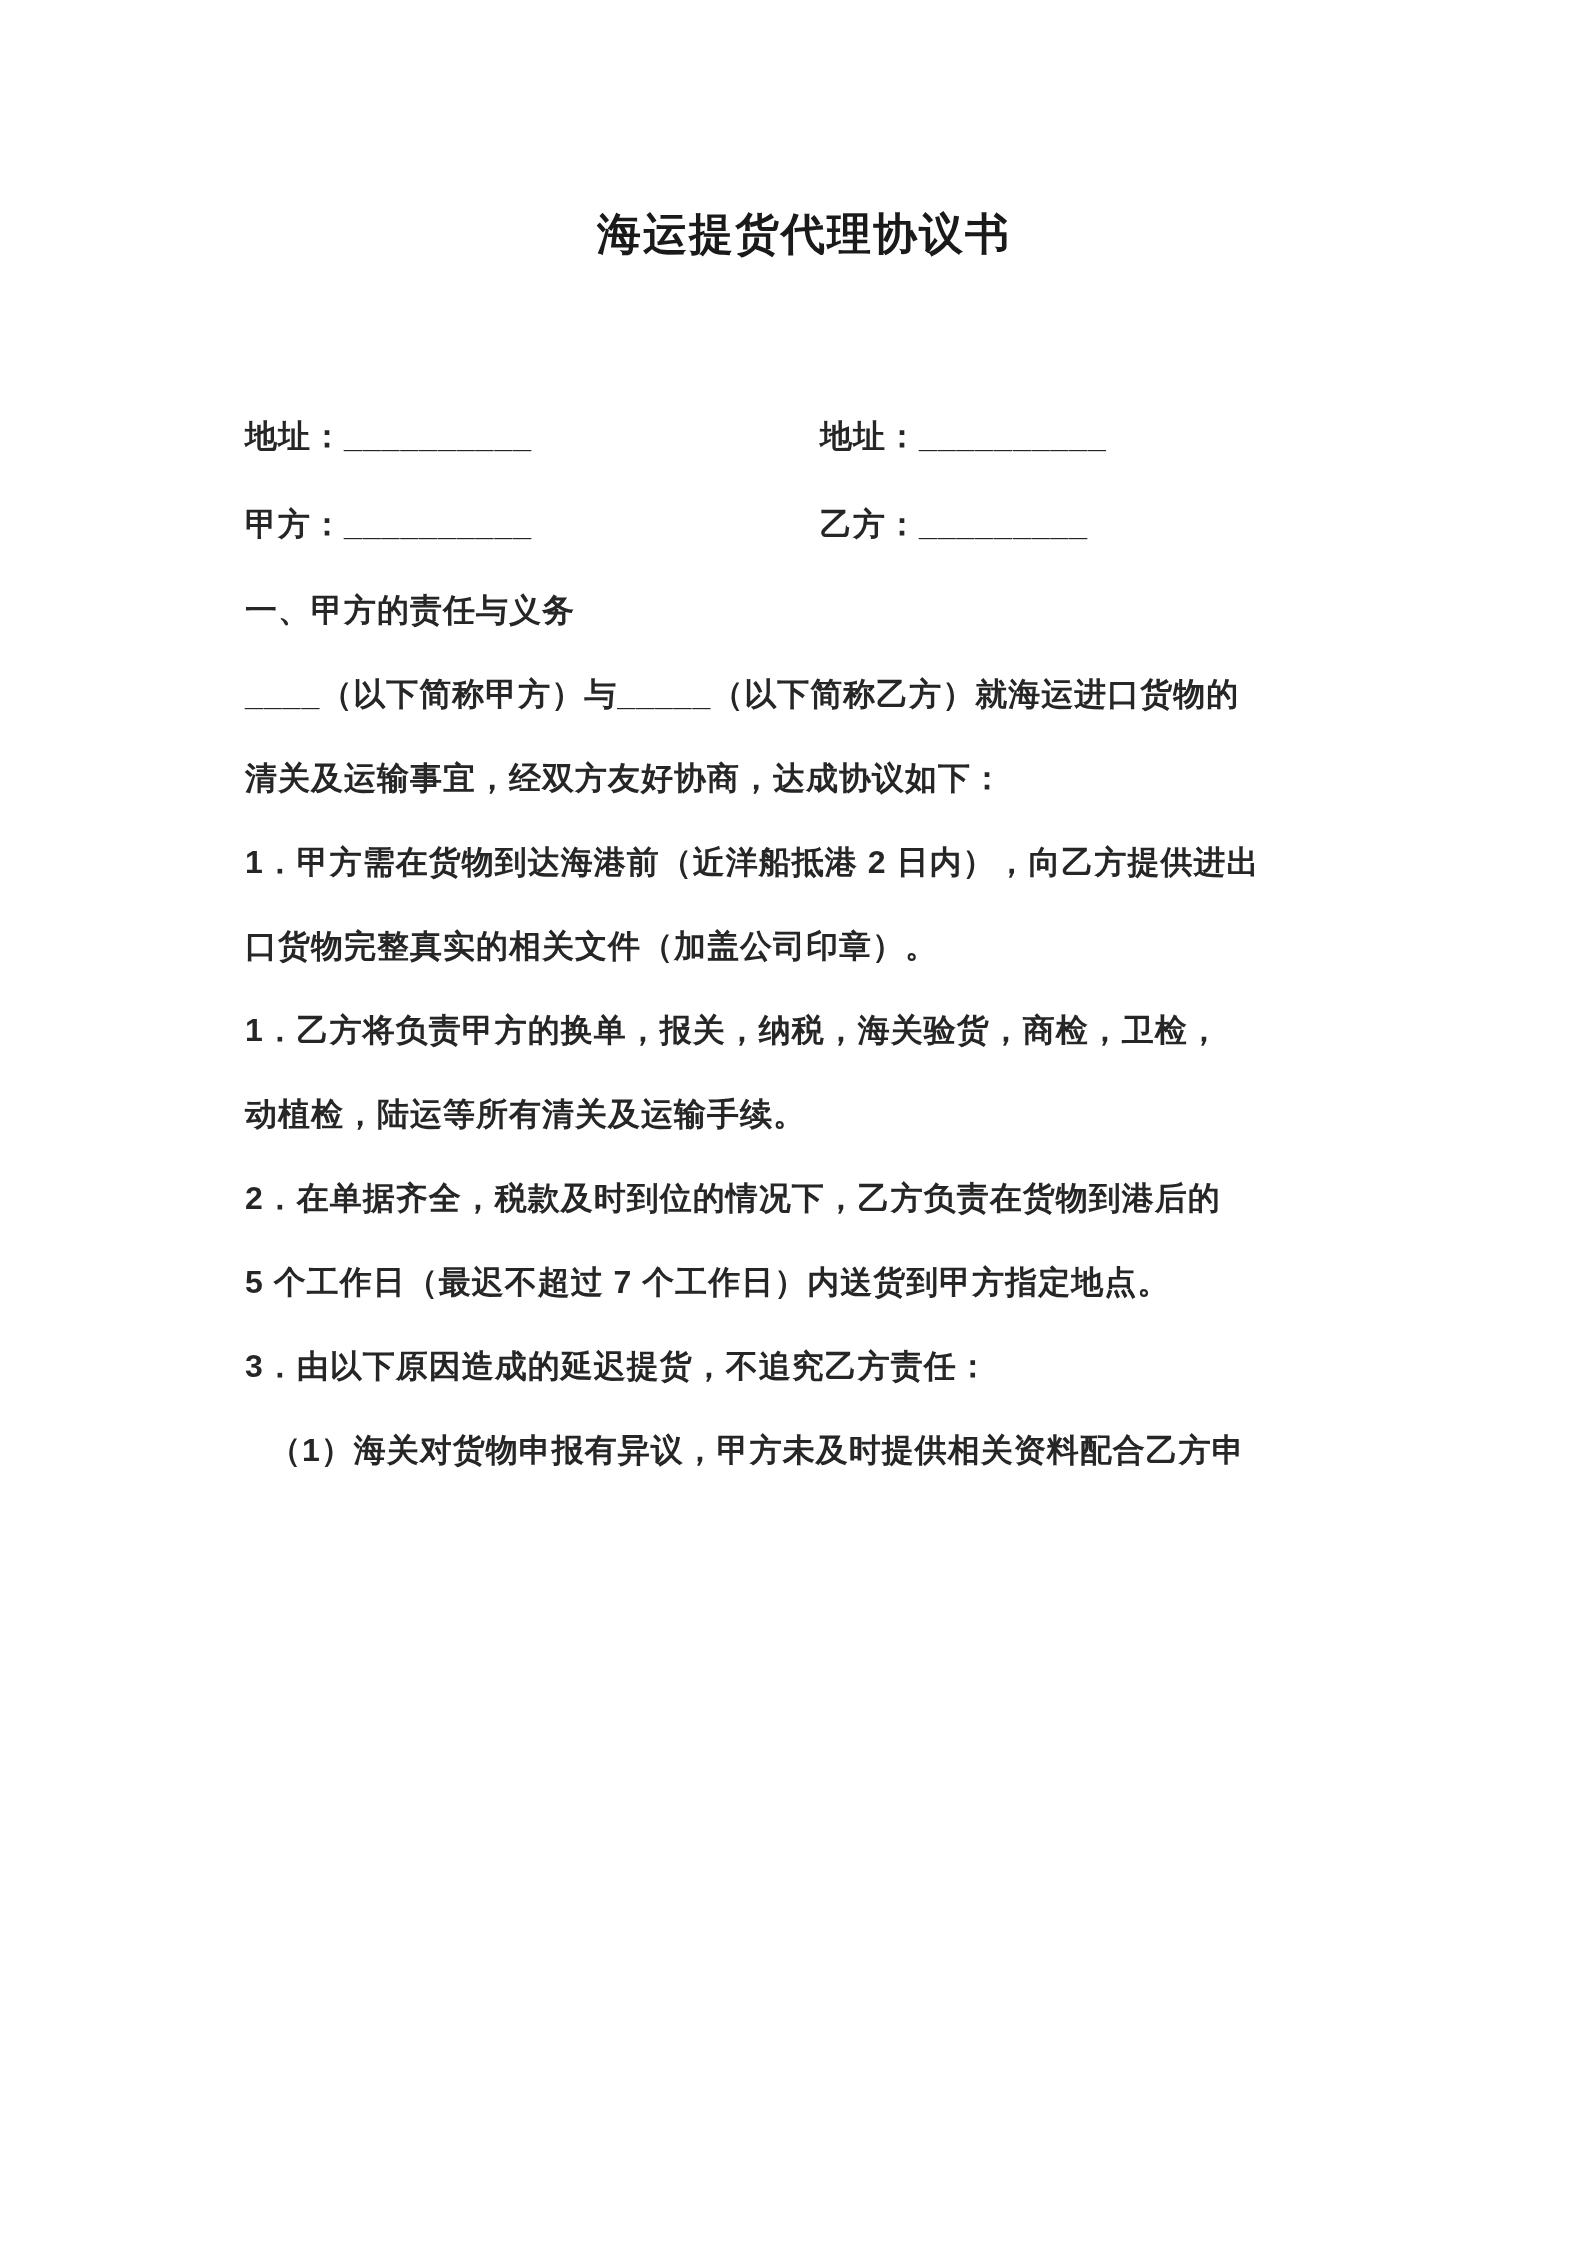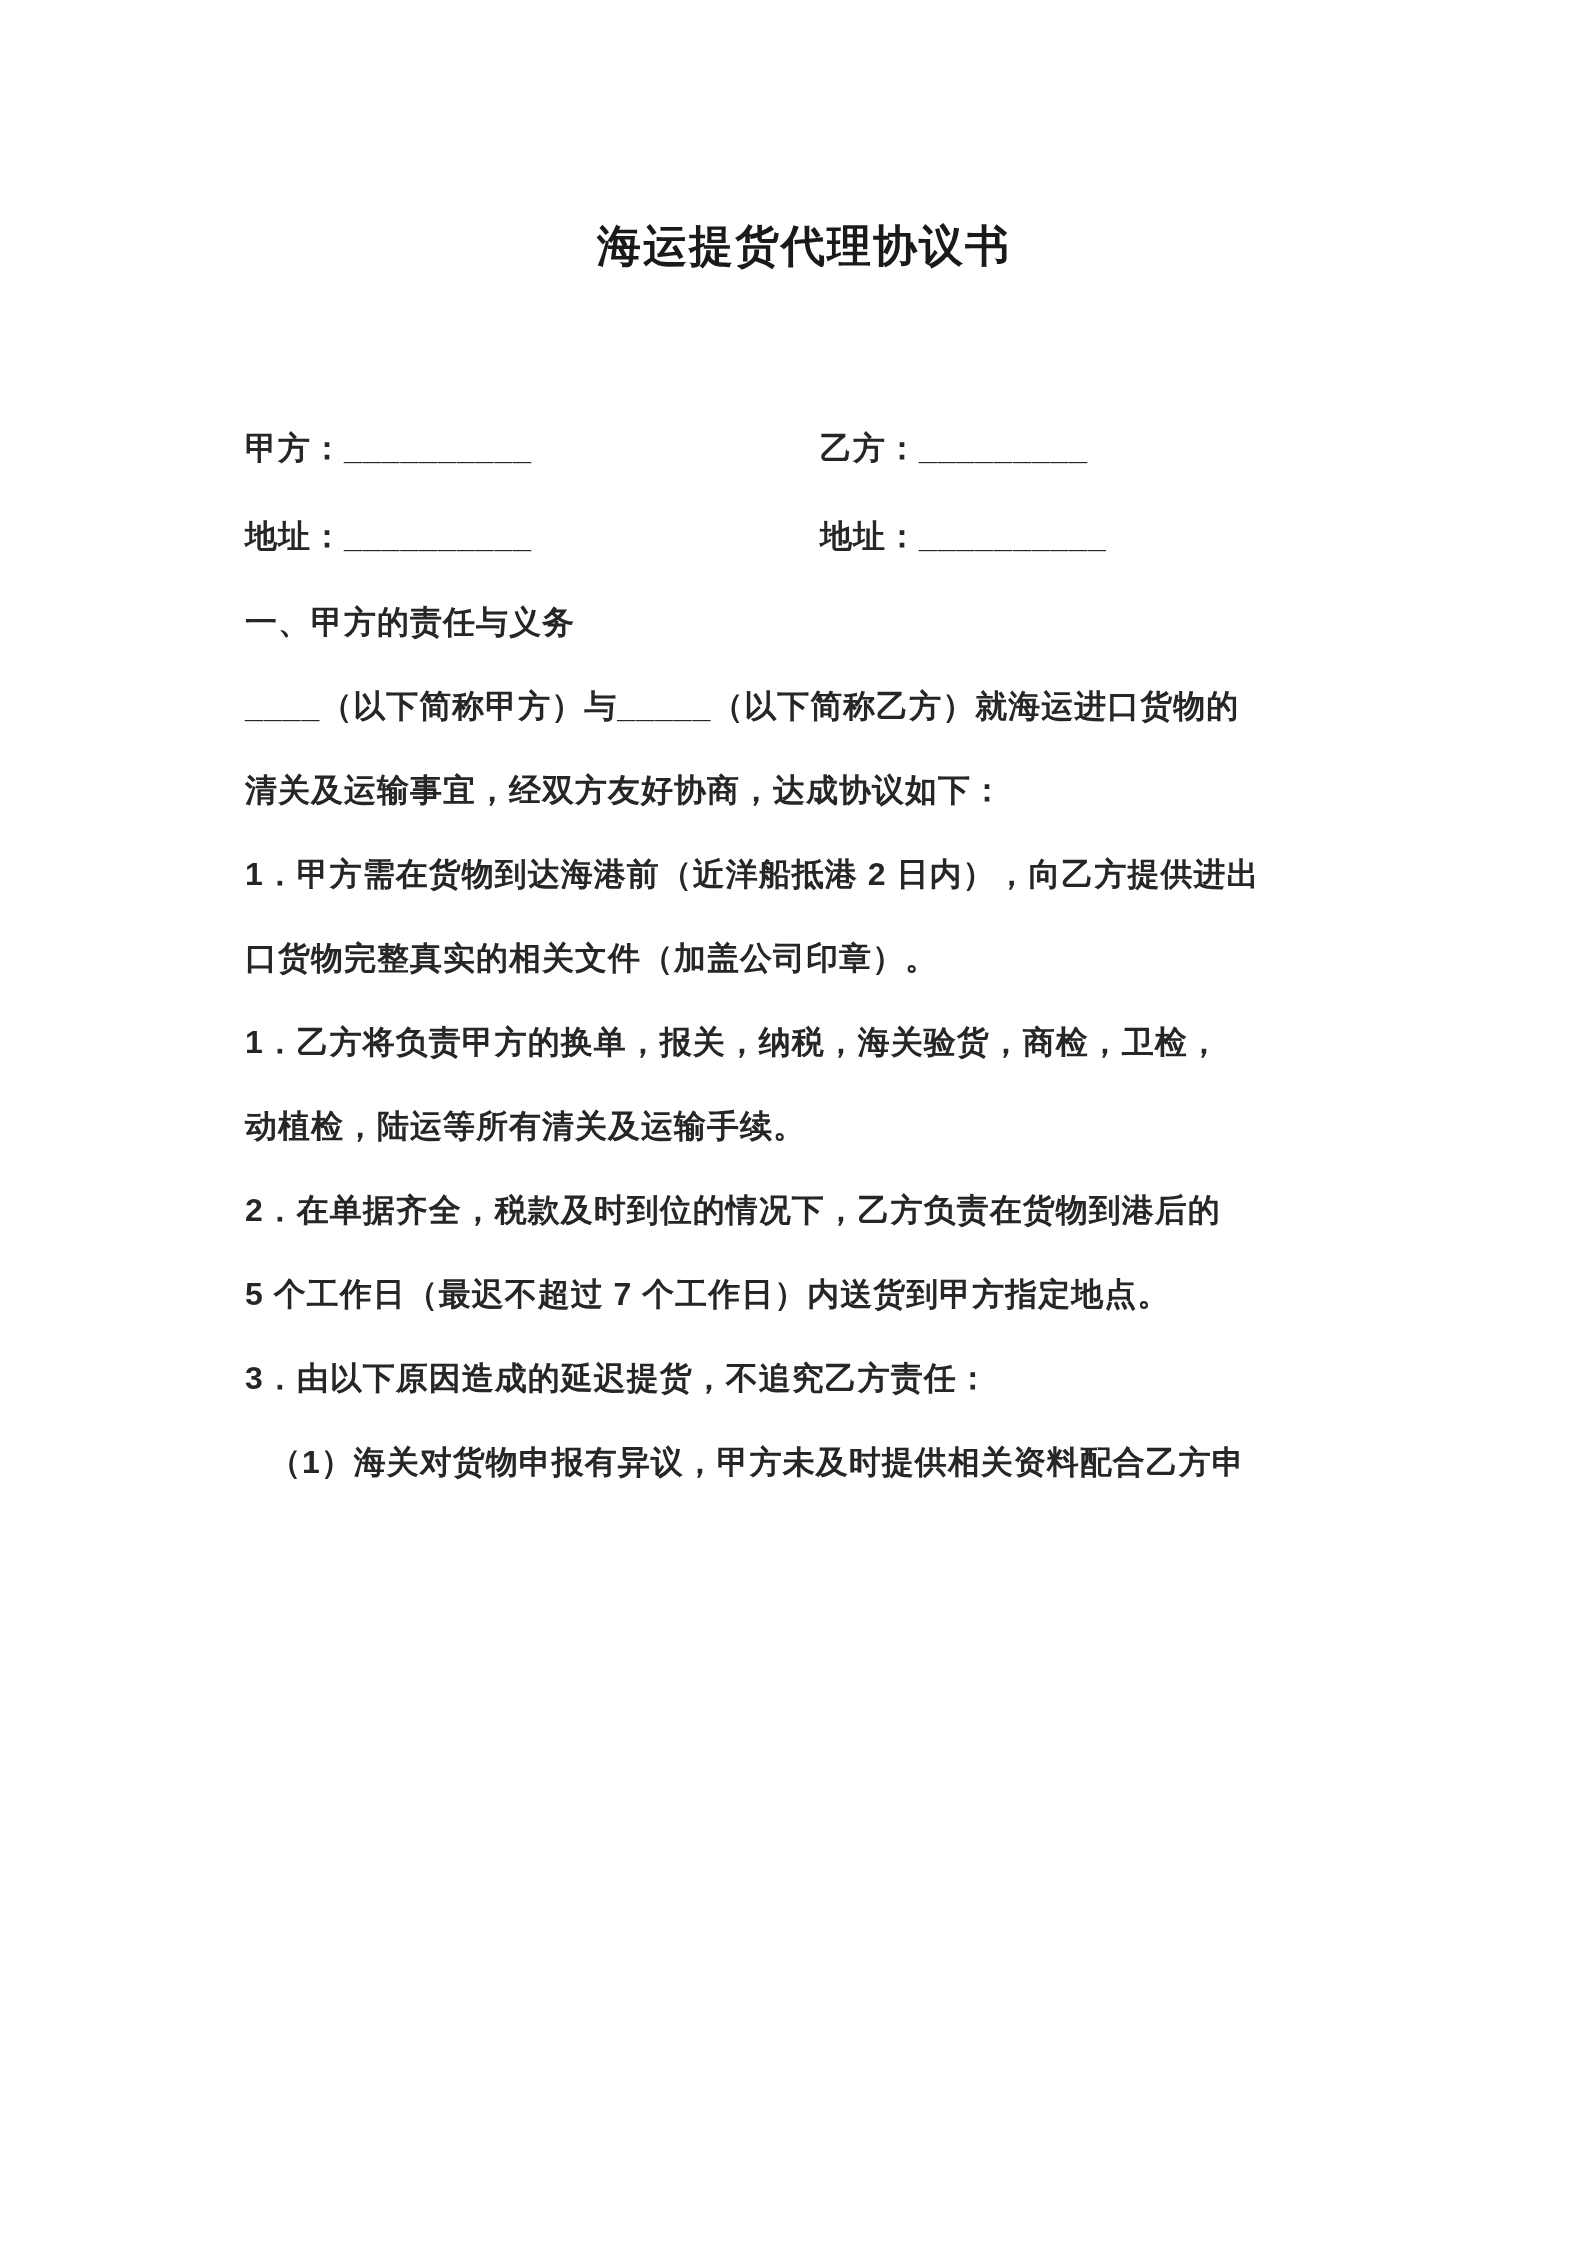--- a/index.html
+++ b/index.html
@@ -14,21 +14,21 @@
     margin: 0 auto;
     background: #ffffff;
     font-family: "Liberation Sans", "DejaVu Sans", sans-serif;
     font-weight: 700;
     color: #262626;
     overflow: hidden;
   }
   .content {
     position: absolute;
     left: 245px;
-    top: 216px;
+    top: 204px;
     width: 1118px;
   }
   .doc-title {
     font-size: 44px;
     line-height: 60px;
     text-align: center;
     letter-spacing: 2px;
     color: #1a1a1a;
     margin: 0 0 128px 0;
   }
@@ -60,26 +60,26 @@
 </head>
 <body>
 
 <div class="page">
   <div class="content">
 
     <h1 class="doc-title">海运提货代理协议书</h1>
 
     <div class="fields">
       <div class="field-row">
+        <span class="field-left">地址：__________</span>
+        <span class="field-right">地址：__________</span>
+      </div>
+      <div class="field-row">
         <span class="field-left">甲方：__________</span>
         <span class="field-right">乙方：_________</span>
-      </div>
-      <div class="field-row">
-        <span class="field-left">地址：__________</span>
-        <span class="field-right">地址：__________</span>
       </div>
     </div>
 
     <div class="paragraphs">
         <div class="para">一、甲方的责任与义务</div>
         <div class="para">____（以下简称甲方）与_____（以下简称乙方）就海运进口货物的
 清关及运输事宜，经双方友好协商，达成协议如下：</div>
         <div class="para">1．甲方需在货物到达海港前（近洋船抵港 2 日内），向乙方提供进出
 口货物完整真实的相关文件（加盖公司印章）。</div>
         <div class="para">1．乙方将负责甲方的换单，报关，纳税，海关验货，商检，卫检，

